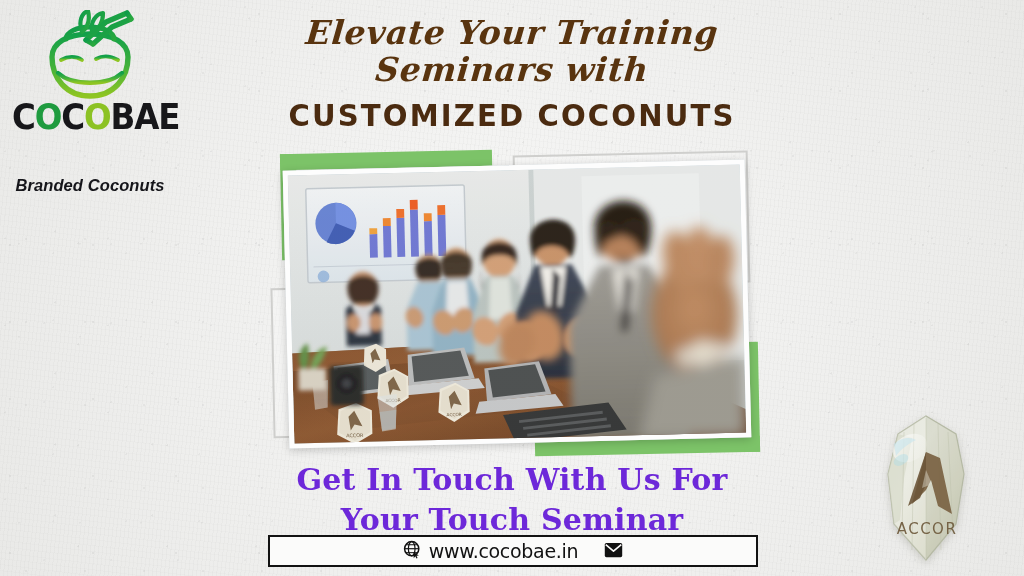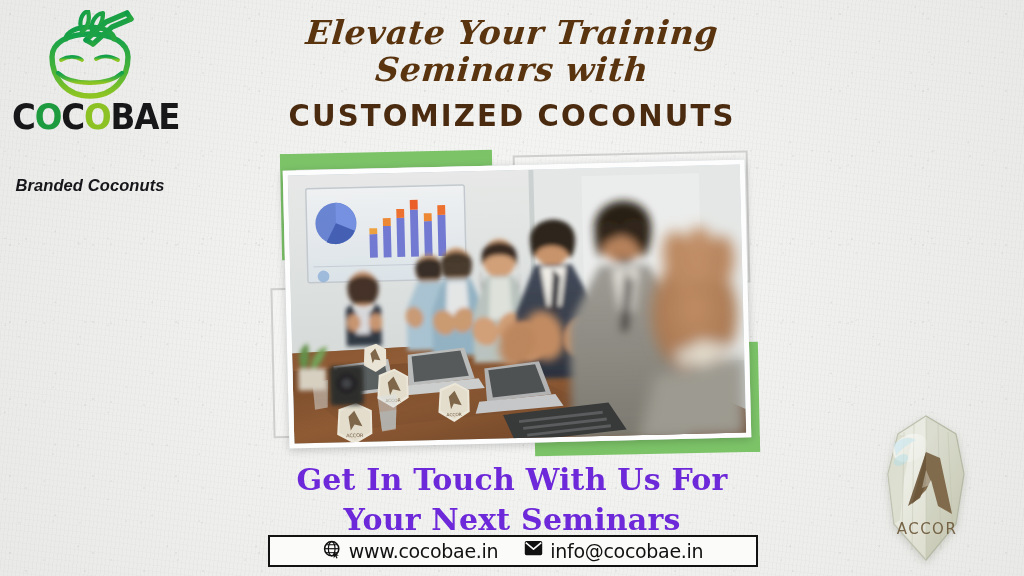--- a/index.html
+++ b/index.html
@@ -435,21 +435,21 @@
         </g>
 
         <rect width="462" height="278" fill="#c98a45" opacity=".05"></rect>
         <rect width="462" height="278" fill="url(#wallG)" opacity=".02"></rect>
       </svg>
     </div>
   </div>
 
   <div id="cta">
     <div class="cta-line">Get In Touch With Us For</div>
-    <div class="cta-line">Your Next Seminars</div>
+    <div class="cta-line">Your Touch Seminar</div>
   </div>
 
   <div id="contact-bar">
 
     <div class="contact-item">
       <span class="contact-icon">
         <svg viewBox="0 0 24 24" width="19" height="19">
           <circle cx="11" cy="11" r="9" fill="none" stroke="#111" stroke-width="1.9"></circle>
           <ellipse cx="11" cy="11" rx="4.2" ry="9" fill="none" stroke="#111" stroke-width="1.5"></ellipse>
           <line x1="2" y1="11" x2="20" y2="11" stroke="#111" stroke-width="1.5"></line>
@@ -461,21 +461,20 @@
       <span class="contact-text">www.cocobae.in</span>
     </div>
 
     <div class="contact-item">
       <span class="contact-icon">
         <svg viewBox="0 0 24 20" width="19" height="16">
           <path d="M1 3 A2 2 0 0 1 3 1 L21 1 A2 2 0 0 1 23 3 L23 17 A2 2 0 0 1 21 19 L3 19 A2 2 0 0 1 1 17 Z" fill="#111"></path>
           <path d="M2.2 3.2 L12 11.4 L21.8 3.2" fill="none" stroke="#fbfbfa" stroke-width="2.1" stroke-linejoin="round"></path>
         </svg>
       </span>
-      <span class="contact-text">info@cocobae.in</span>
     </div>
   </div>
 
   <div id="product-coconut">
     <svg viewBox="0 0 118 160" width="118" height="160">
       <defs>
         <linearGradient id="cocoBody" x1="0" y1="0" x2="1" y2="1">
           <stop offset="0%" stop-color="#dfe3d7"></stop>
           <stop offset="35%" stop-color="#e7e8dd"></stop>
           <stop offset="70%" stop-color="#d7d8c6"></stop>

